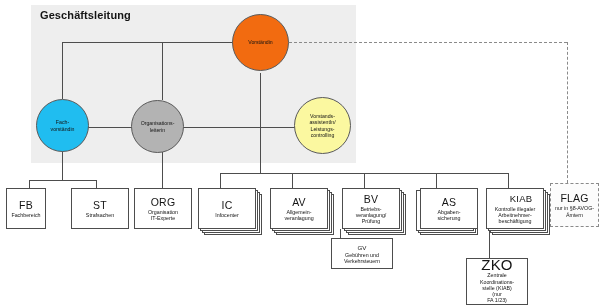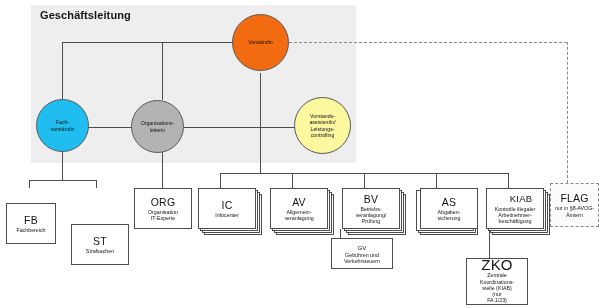--- a/index.html
+++ b/index.html
@@ -168,26 +168,26 @@
 leiterin</span>
   </div>
 
   <div class="circ" style="left:294px; top:97px; width:57px; height:57px; background:#fbf8a0;">
     <span class="ctext">Vorstands-
 assistentIn/
 Leistungs-
 controlling</span>
   </div>
 
-  <div class="box" style="left:6px; top:188px; width:50px; height:41px;margin-top:15px;">
+  <div class="box" style="left:6px; top:188px; width:40px; height:41px;">
     <span class="abbr">FB</span>
     <span class="desc">Fachbereich</span>
   </div>
 
-  <div class="box" style="left:71px; top:188px; width:58px; height:41px;margin-top:36px;">
+  <div class="box" style="left:71px; top:188px; width:58px; height:41px;">
     <span class="abbr">ST</span>
     <span class="desc">Strafsachen</span>
   </div>
 
   <div class="box" style="left:134px; top:188px; width:58px; height:41px;">
     <span class="abbr">ORG</span>
     <span class="desc">Organisation
 IT-Experte</span>
   </div>
 

